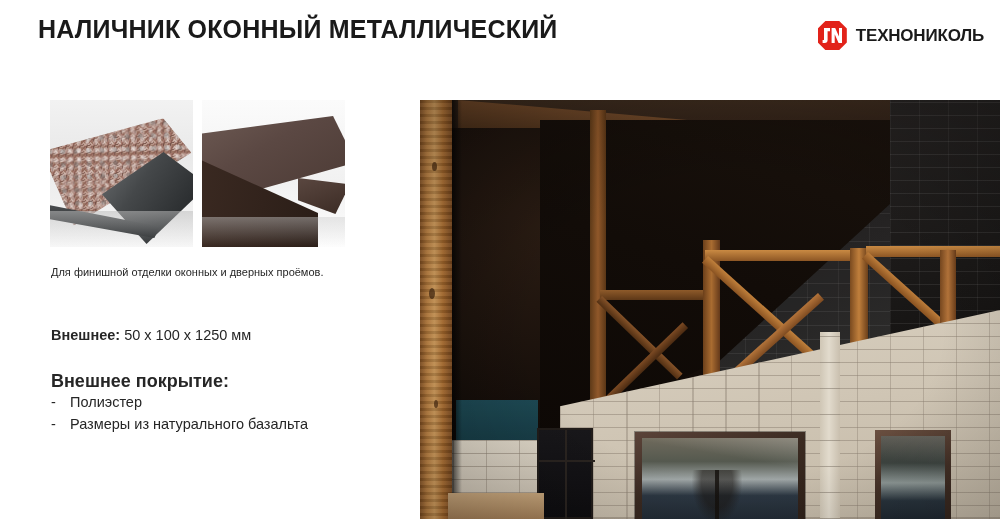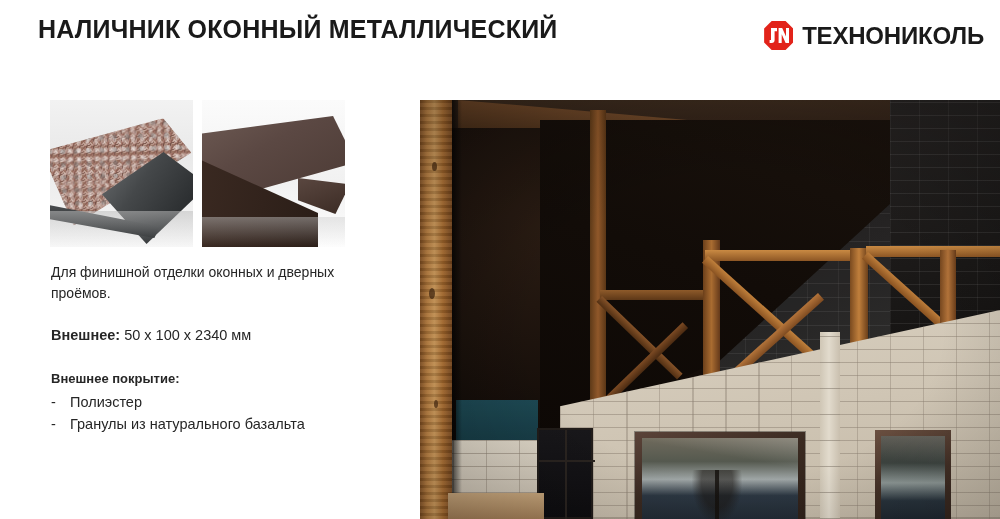--- a/index.html
+++ b/index.html
@@ -42,21 +42,21 @@
     position: relative;
     background: #e2231a;
     border-radius: 4px;
     clip-path: polygon(26% 0%, 74% 0%, 100% 26%, 100% 74%, 74% 100%, 26% 100%, 0% 74%, 0% 26%);
     display: flex;
     align-items: center;
     justify-content: center;
   }
   .brand-mark svg { display: block; }
   .brand-name {
-    font-size: 24px;
+    font-size: 17px;
     font-weight: bold;
     letter-spacing: -0.2px;
     color: #1a1a1a;
     text-align: center;
   }
 
   
   .thumbs {
     position: absolute;
     left: 50px;
@@ -134,38 +134,38 @@
     left: 0; bottom: 0; width: 100%; height: 30px;
     background: linear-gradient(180deg, rgba(205,205,205,.45), rgba(255,255,255,0));
   }
 
   
   .desc {
     position: absolute;
     left: 51px;
     top: 262px;
     width: 340px;
-    font-size: 14px;
+    font-size: 11px;
     line-height: 21px;
     color: #262626;
   }
   .dims {
     position: absolute;
     left: 51px;
     top: 327px;
     font-size: 14.5px;
     color: #262626;
     white-space: nowrap;
   }
   .dims b { font-weight: bold; }
   .coating-title {
     position: absolute;
     left: 51px;
     top: 371px;
-    font-size: 13px;
+    font-size: 18px;
     font-weight: bold;
     color: #262626;
   }
   .coating-list {
     position: absolute;
     left: 51px;
     top: 391px;
     margin: 0;
     padding: 0;
     list-style: none;
@@ -394,33 +394,33 @@
     <div class="br-fold"></div>
     <div class="br-shadow"></div>
   </div>
 
 </div>
 
 <div class="desc">Для финишной отделки оконных и дверных проёмов.</div>
 
 <div class="dims">
   <b>Внешнее:</b>
-  <span>50 x 100 x 2340 мм</span>
+  <span>50 x 100 x 1250 мм</span>
 </div>
 
 <div class="coating-title">Внешнее покрытие:</div>
 
 <ul class="coating-list">
   <li>
     <span class="dash">-</span>
     <span>Полиэстер</span>
   </li>
   <li>
     <span class="dash">-</span>
-    <span>Гранулы из натурального базальта</span>
+    <span>Размеры из натурального базальта</span>
   </li>
 </ul>
 
 <div class="photo" aria-label="Фасад дома из светлого кирпича с окнами в коричневых металлических наличниках, деревянные балконные перила с крестовинами">
 
   <div class="ph-soffit"></div>
   <div class="ph-soffit-beam"></div>
   <div class="ph-darkvoid"></div>
   <div class="ph-diag"></div>
 

